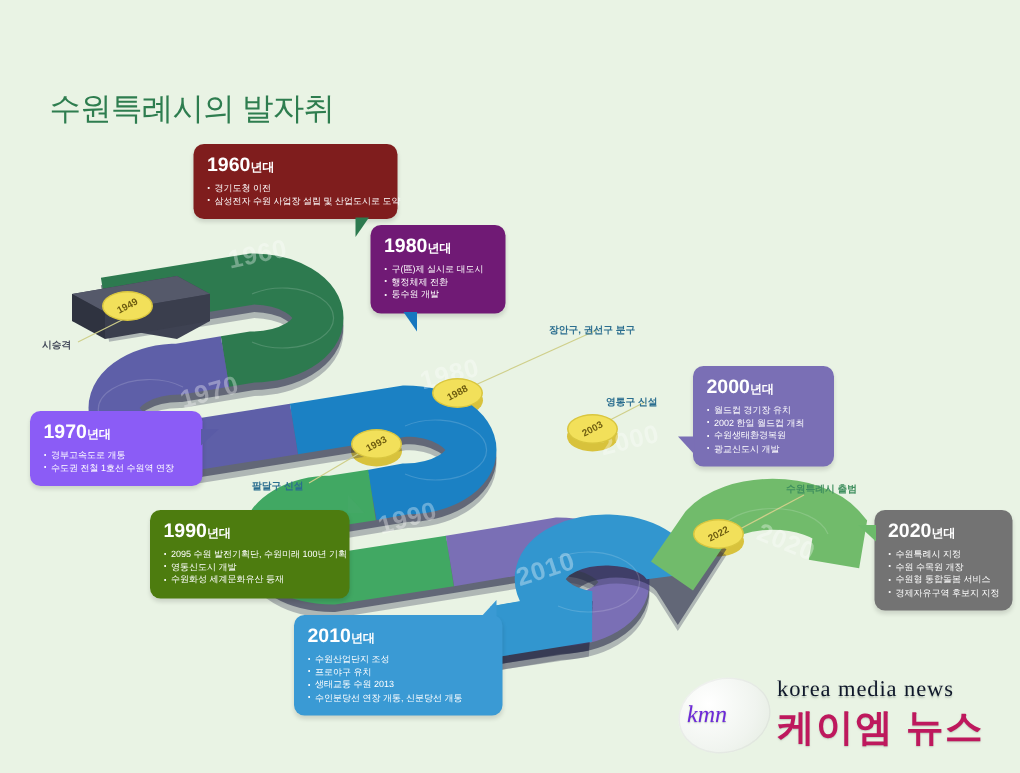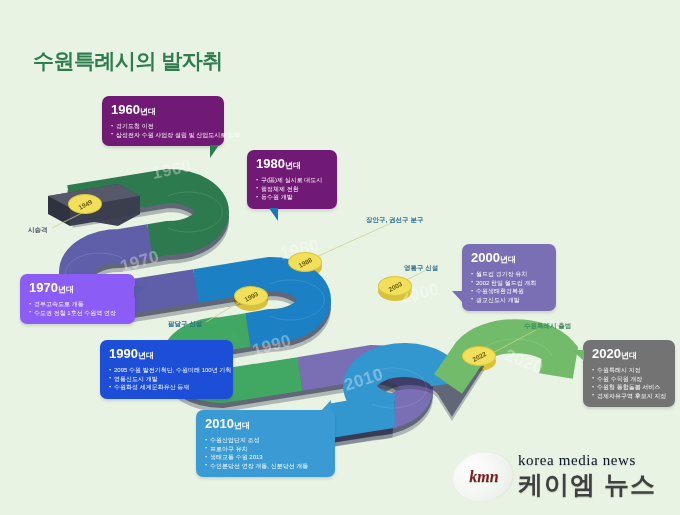--- a/index.html
+++ b/index.html
@@ -6,22 +6,22 @@
   body{
     width:680px;height:515px;overflow:hidden;
     background:#e9f3e4;
     font-family:"Liberation Sans","DejaVu Sans",sans-serif;
     position:relative;
   }
   #stage{position:absolute;left:0;top:0;width:680px;height:515px;}
   #bgsvg{position:absolute;left:0;top:0;width:680px;height:515px;}
 
   .title{
-    position:absolute;left:33px;top:47px;
-    font-size:21px;font-weight:bold;color:#2e7d4f;
+    position:absolute;left:33px;top:58px;
+    font-size:21px;font-weight:normal;color:#2e7d4f;
     letter-spacing:-0.5px;white-space:nowrap;
   }
 
   
   .callout{
     position:absolute;border-radius:7px;color:#ffffff;
     padding:6px 9px 7px 9px;box-sizing:border-box;
     box-shadow:0 2px 3px rgba(0,0,0,0.13);
   }
   .callout .decade{
@@ -74,34 +74,34 @@
 
   
   .logo{position:absolute;left:452px;top:446px;width:215px;height:58px;}
   .logo .disc{
     position:absolute;left:0;top:6px;width:62px;height:50px;
     background:radial-gradient(circle at 36% 30%,#ffffff 0%,#f0f4ef 60%,#e2eade 100%);
     border-radius:50%;transform:rotate(-13deg);
     box-shadow:inset 0 0 0 1px rgba(0,0,0,0.04);
   }
   .logo .kmn{
-    position:absolute;left:6px;top:22px;width:52px;text-align:center;
+    position:absolute;left:6px;top:22px;width:52px;
     font-family:"Liberation Serif","DejaVu Serif",serif;
-    font-style:italic;font-weight:bold;font-size:16px;color:#7f1d1d;
+    font-style:italic;font-weight:normal;font-size:16px;color:#6d28d9;
     text-shadow:0 1px 1px rgba(120,140,120,0.55);
   }
   .logo .eng{
     position:absolute;left:66px;top:6px;
     font-family:"Liberation Serif","DejaVu Serif",serif;
     font-size:15px;color:#0f172a;letter-spacing:0.6px;white-space:nowrap;
     text-shadow:0 1px 1px rgba(150,165,150,0.5);
   }
   .logo .kor{
     position:absolute;left:66px;top:22px;
-    font-size:25px;font-weight:bold;color:#404040;
+    font-size:25px;font-weight:bold;color:#be185d;
     letter-spacing:1px;white-space:nowrap;
     text-shadow:0 1px 1px rgba(150,165,150,0.5);
   }
 </style>
 </head>
 <body>
 
 <div id="stage">
 
   <svg id="bgsvg" viewBox="0 0 680 515">
@@ -219,21 +219,21 @@
     <div class="top"></div>
     <div class="yr">2022</div>
   </div>
 
   <div class="annot dark" style="left:28px;top:226px;">시승격</div>
   <div class="annot" style="left:366px;top:216px;">장안구, 권선구 분구</div>
   <div class="annot" style="left:168px;top:320px;">팔달구 신설</div>
   <div class="annot" style="left:404px;top:264px;">영통구 신설</div>
   <div class="annot green" style="left:524px;top:322px;">수원특례시 출범</div>
 
-  <div class="callout" style="left:102px;top:96px;width:122px;background:#701a75;">
+  <div class="callout" style="left:129px;top:96px;width:136px;background:#7f1d1d;">
     <div class="decade">
       <span>1960</span><span class="suffix">년대</span>
     </div>
     <ul>
       <li>경기도청 이전</li>
       <li>삼성전자 수원 사업장 설립 및 산업도시로 도약</li>
     </ul>
     <div class="tail" style="left:108px;bottom:-12px;
          border-left:9px solid #2d7a4f;border-right:0 solid transparent;
          border-bottom:13px solid transparent;"></div>
@@ -259,21 +259,21 @@
     </div>
     <ul>
       <li>경부고속도로 개통</li>
       <li>수도권 전철 1호선 수원역 연장</li>
     </ul>
     <div class="tail" style="right:-11px;top:12px;
          border-left:12px solid #5a5ba6;border-top:0 solid transparent;
          border-bottom:11px solid transparent;"></div>
   </div>
 
-  <div class="callout" style="left:100px;top:340px;width:133px;background:#1d4ed8;">
+  <div class="callout" style="left:100px;top:340px;width:133px;background:#4d7c0f;">
     <div class="decade">
       <span>1990</span><span class="suffix">년대</span>
     </div>
     <ul>
       <li>2095 수원 발전기획단, 수원미래 100년 기획</li>
       <li>영통신도시 개발</li>
       <li>수원화성 세계문화유산 등재</li>
     </ul>
     <div class="tail" style="right:-10px;top:-10px;
          border-left:11px solid #44a866;border-bottom:0 solid transparent;

